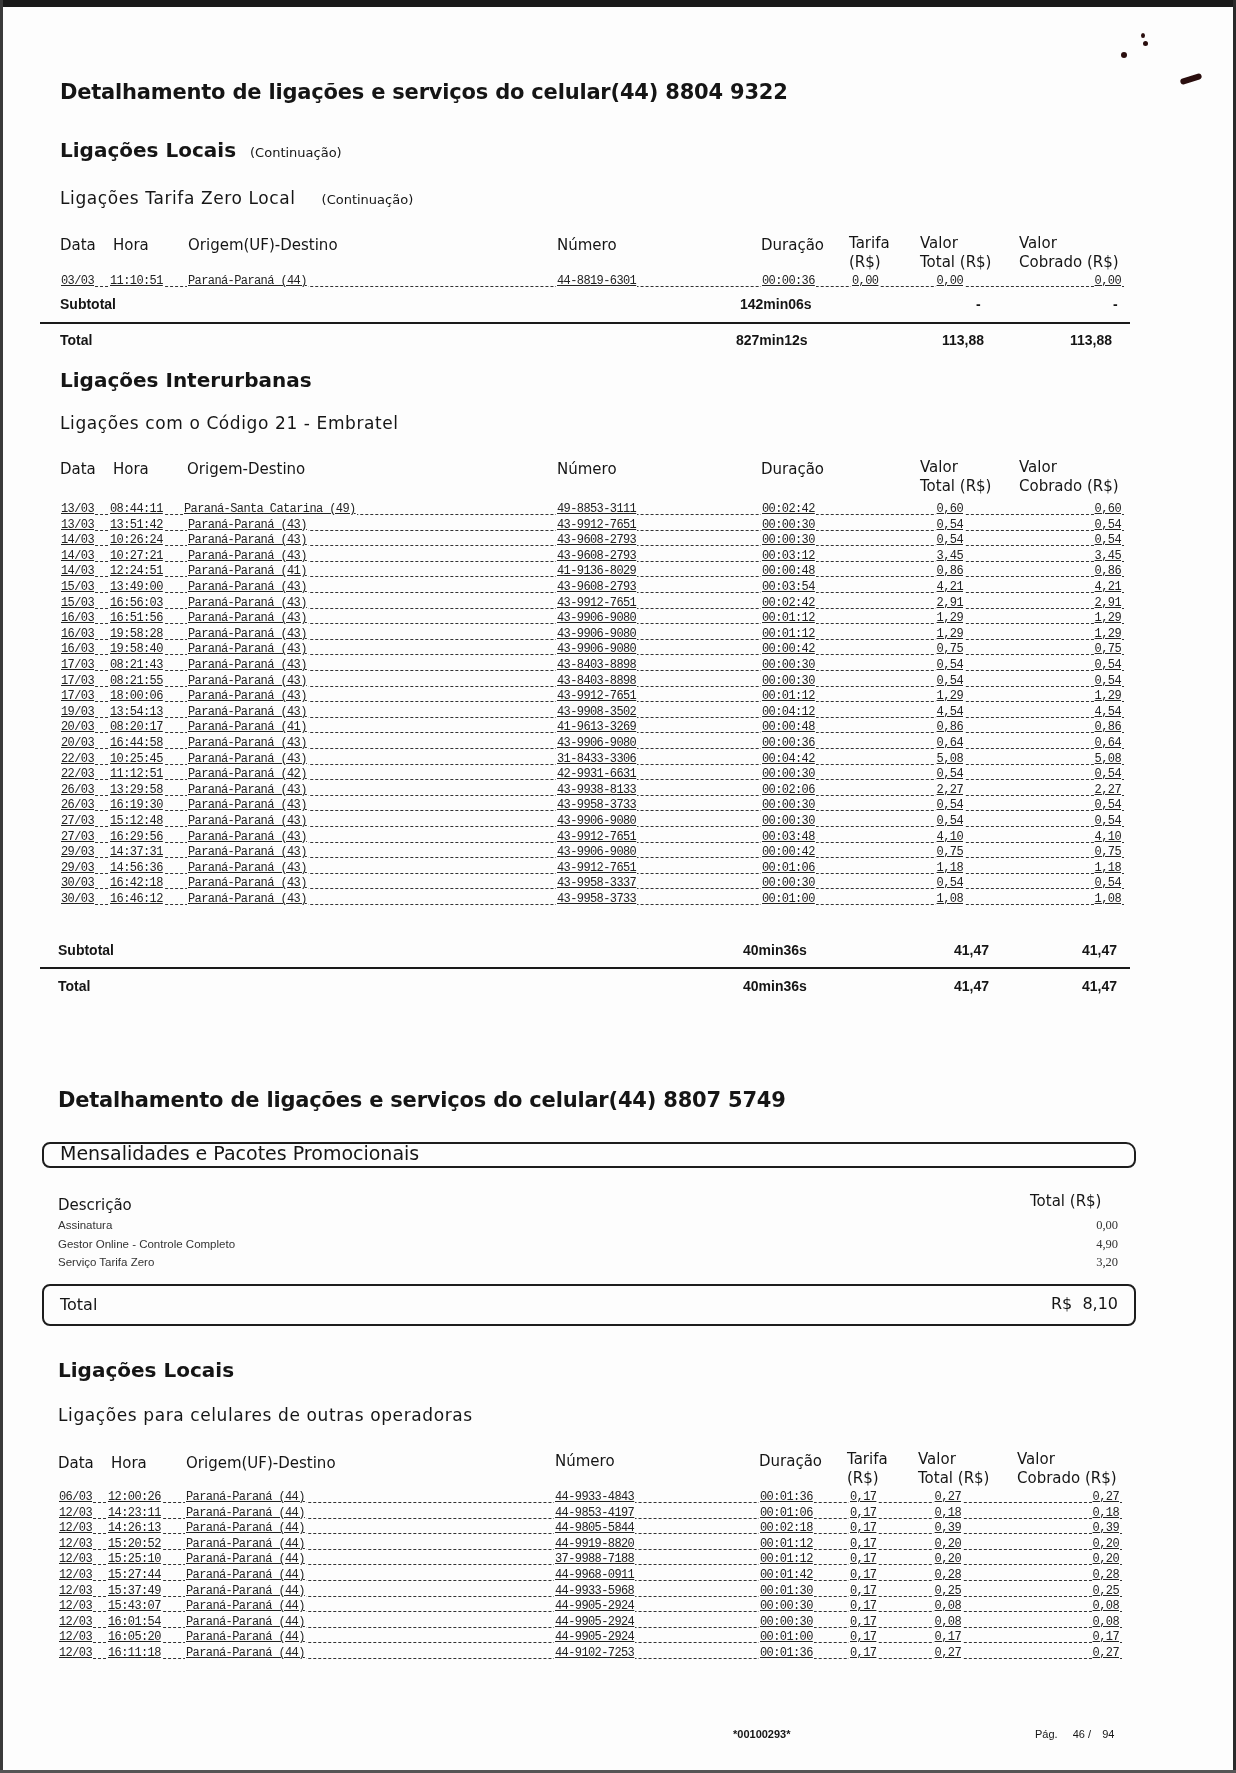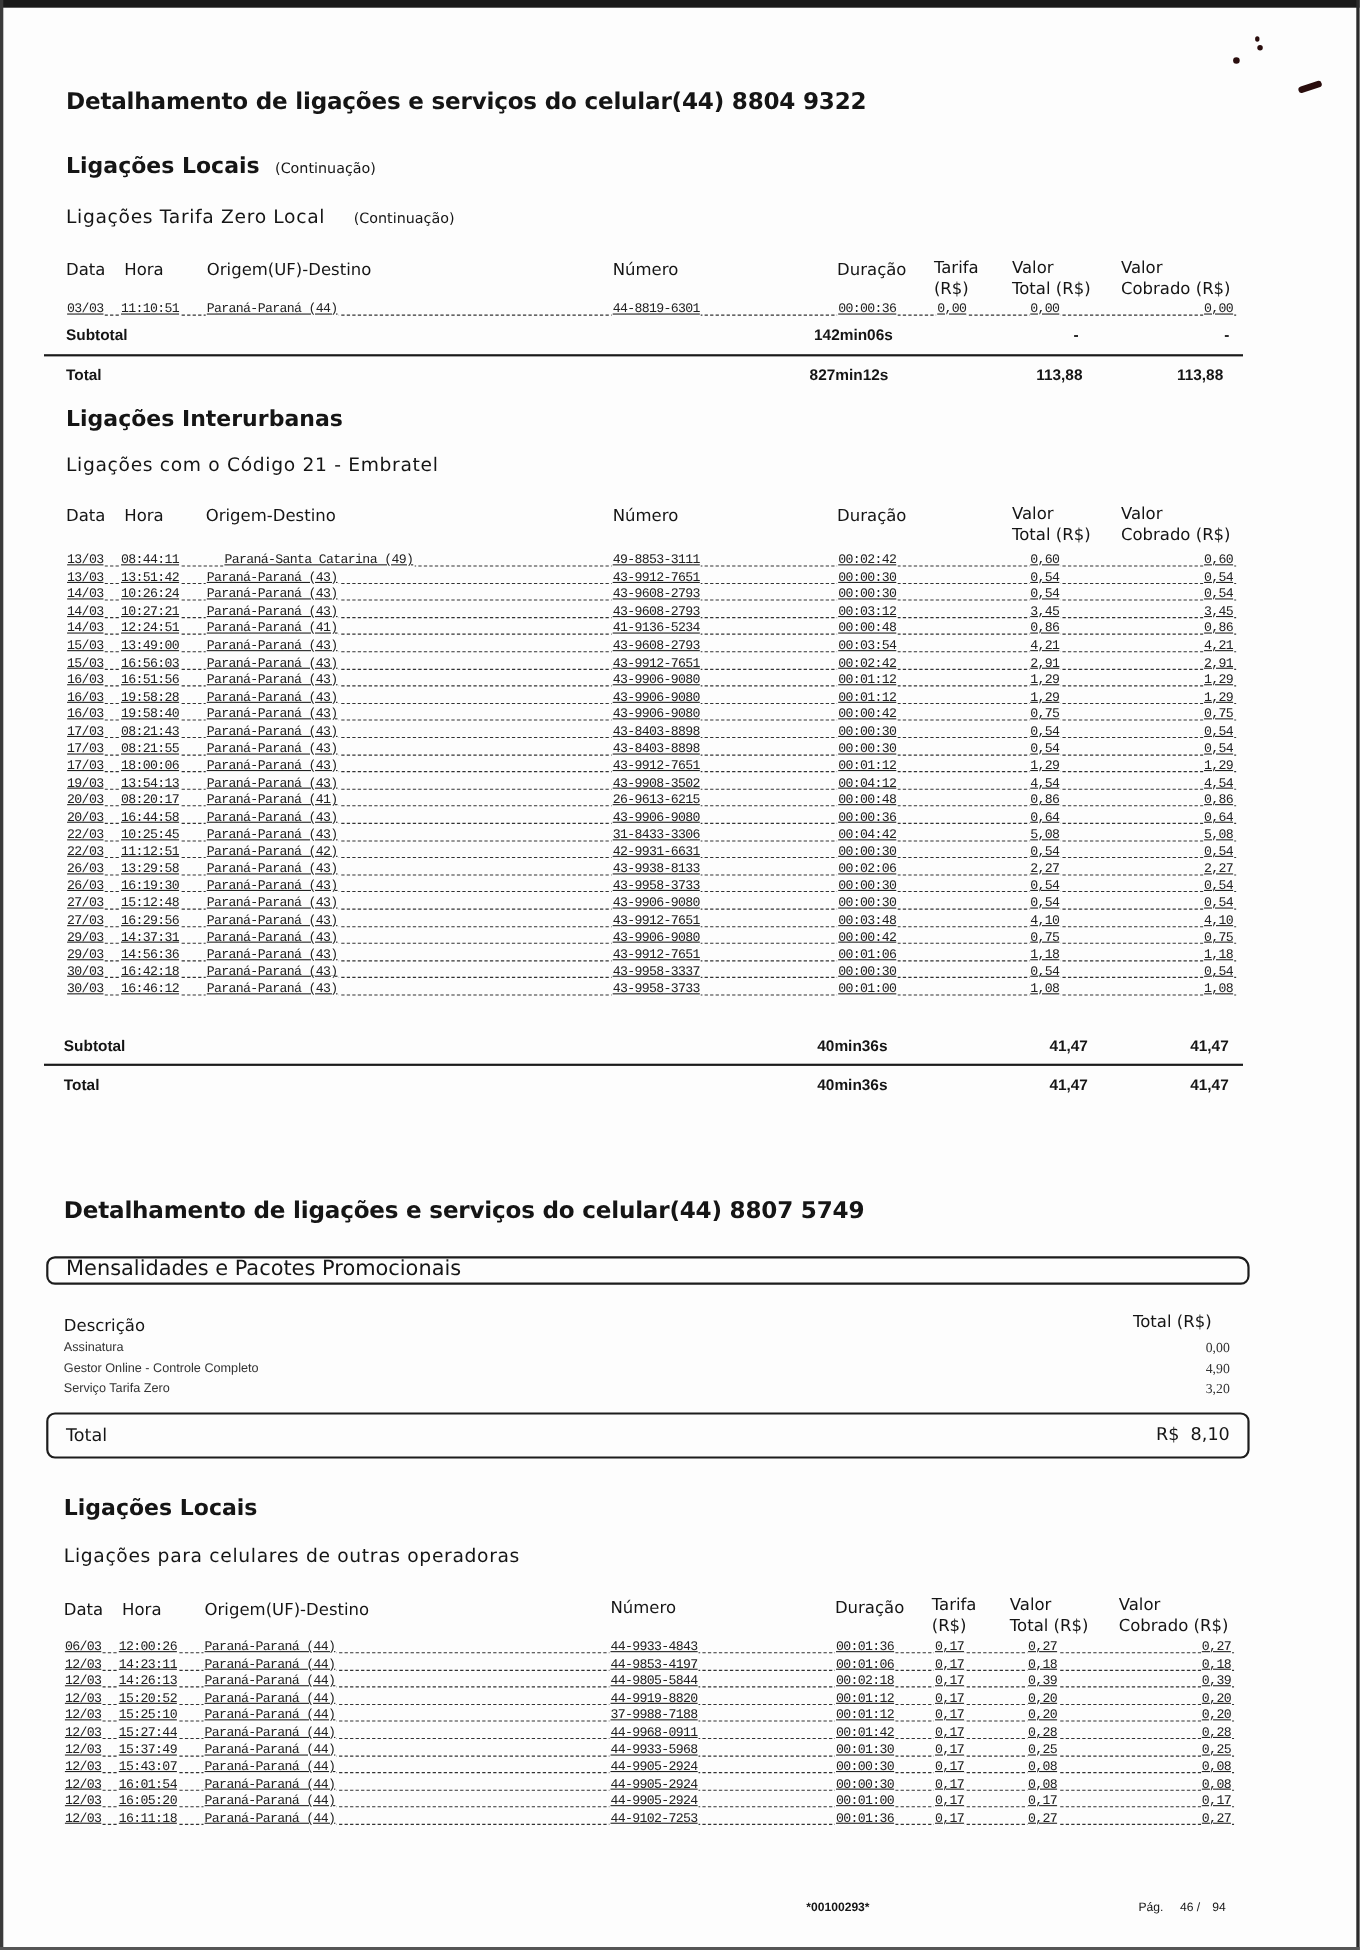--- a/index.html
+++ b/index.html
@@ -119,21 +119,21 @@
       <div>Valor</div>
       <div>Cobrado  (R$)</div>
     </div>
 </div>
 
 <div id="tbl-s1-inter">
     <div class="row mono" style="top: 502px; left: 60px;">
       <div class="lead"></div>
       <span class="c" style="left: 0px;">13/03</span>
       <span class="c" style="left: 49px;">08:44:11</span>
-      <span class="c" style="left: 143px;">Paraná-Santa Catarina (49)</span>
+      <span class="c" style="left: 123px;">Paraná-Santa Catarina (49)</span>
       <span class="c" style="left: 496px;">49-8853-3111</span>
       <span class="c" style="left: 701px;">00:02:42</span>
       <span class="c" style="right: 160px;">0,60</span>
       <span class="c" style="right: 2px;">0,60</span>
     </div>
     <div class="row mono" style="top: 517.6px; left: 60px;">
       <div class="lead"></div>
       <span class="c" style="left: 0px;">13/03</span>
       <span class="c" style="left: 49px;">13:51:42</span>
       <span class="c" style="left: 127px;">Paraná-Paraná (43)</span>
@@ -160,21 +160,21 @@
       <span class="c" style="left: 496px;">43-9608-2793</span>
       <span class="c" style="left: 701px;">00:03:12</span>
       <span class="c" style="right: 160px;">3,45</span>
       <span class="c" style="right: 2px;">3,45</span>
     </div>
     <div class="row mono" style="top: 564.4px; left: 60px;">
       <div class="lead"></div>
       <span class="c" style="left: 0px;">14/03</span>
       <span class="c" style="left: 49px;">12:24:51</span>
       <span class="c" style="left: 127px;">Paraná-Paraná (41)</span>
-      <span class="c" style="left: 496px;">41-9136-5234</span>
+      <span class="c" style="left: 496px;">41-9136-8029</span>
       <span class="c" style="left: 701px;">00:00:48</span>
       <span class="c" style="right: 160px;">0,86</span>
       <span class="c" style="right: 2px;">0,86</span>
     </div>
     <div class="row mono" style="top: 580px; left: 60px;">
       <div class="lead"></div>
       <span class="c" style="left: 0px;">15/03</span>
       <span class="c" style="left: 49px;">13:49:00</span>
       <span class="c" style="left: 127px;">Paraná-Paraná (43)</span>
       <span class="c" style="left: 496px;">43-9608-2793</span>
@@ -260,21 +260,21 @@
       <span class="c" style="left: 496px;">43-9908-3502</span>
       <span class="c" style="left: 701px;">00:04:12</span>
       <span class="c" style="right: 160px;">4,54</span>
       <span class="c" style="right: 2px;">4,54</span>
     </div>
     <div class="row mono" style="top: 720.4px; left: 60px;">
       <div class="lead"></div>
       <span class="c" style="left: 0px;">20/03</span>
       <span class="c" style="left: 49px;">08:20:17</span>
       <span class="c" style="left: 127px;">Paraná-Paraná (41)</span>
-      <span class="c" style="left: 496px;">26-9613-6215</span>
+      <span class="c" style="left: 496px;">41-9613-3269</span>
       <span class="c" style="left: 701px;">00:00:48</span>
       <span class="c" style="right: 160px;">0,86</span>
       <span class="c" style="right: 2px;">0,86</span>
     </div>
     <div class="row mono" style="top: 736px; left: 60px;">
       <div class="lead"></div>
       <span class="c" style="left: 0px;">20/03</span>
       <span class="c" style="left: 49px;">16:44:58</span>
       <span class="c" style="left: 127px;">Paraná-Paraná (43)</span>
       <span class="c" style="left: 496px;">43-9906-9080</span>

